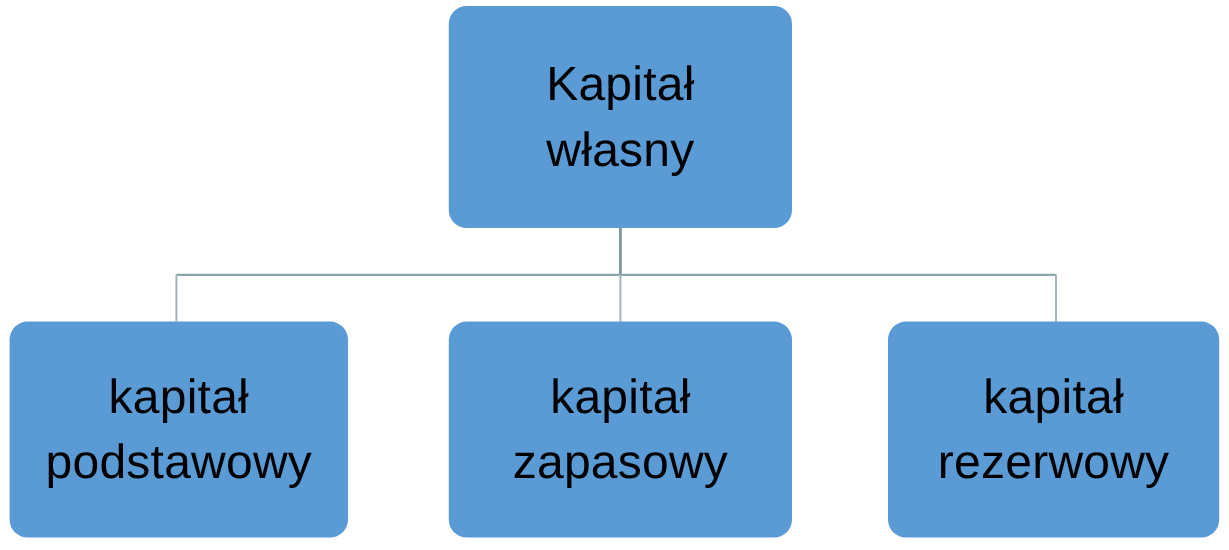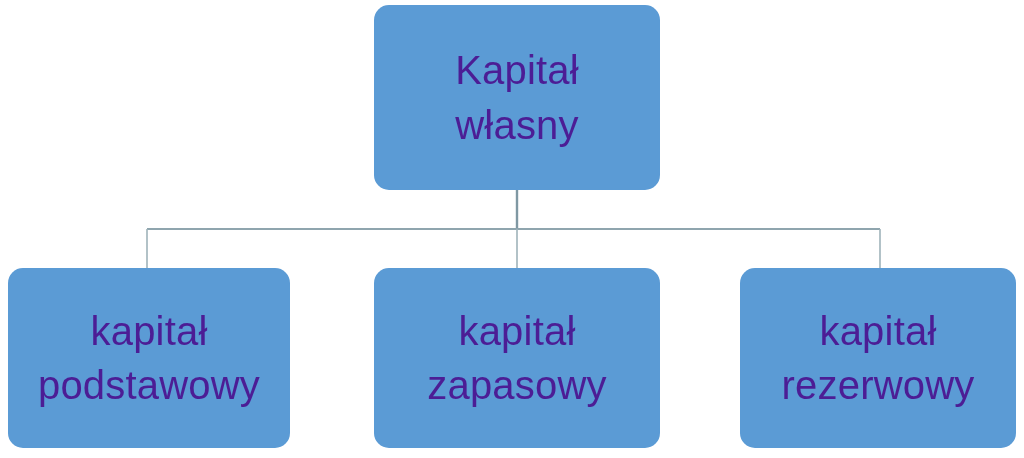--- a/index.html
+++ b/index.html
@@ -29,21 +29,21 @@
   }
   .node {
     position: absolute;
     box-sizing: border-box;
     background: #5B9BD5;
     border-radius: 15px;
     display: flex;
     align-items: center;
     justify-content: center;
     text-align: center;
-    color: #4c1d95;
+    color: #000000;
     font-weight: 400;
     line-height: 1.36;
     letter-spacing: 0.2px;
     white-space: pre-line;
   }
   .node-root {
     left: 374px;
     top: 5px;
     width: 286px;
     height: 185px;

